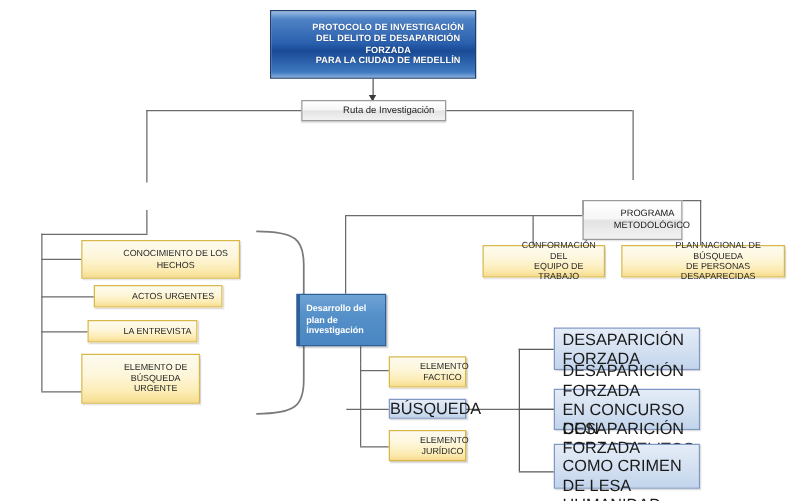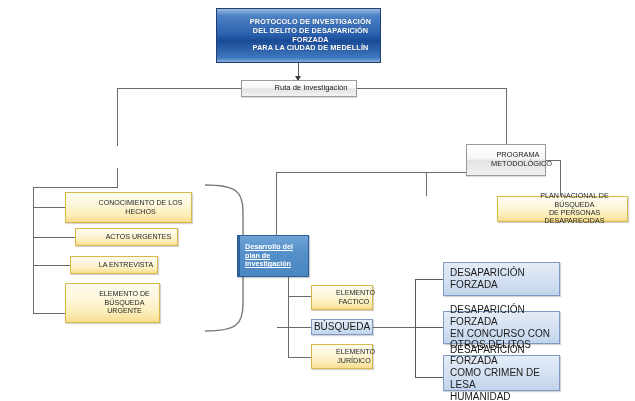--- a/index.html
+++ b/index.html
@@ -68,21 +68,21 @@
     color: #262626;
     font-size: 7.1px;
     box-shadow: 1px 1px 1px rgba(0,0,0,0.17);
   }
 
   
   .n-lightblue {
     background: linear-gradient(to bottom, #e4ecf7 0%, #d3e0f1 55%, #c2d5ec 100%);
     border: 1px solid #8099c4;
     color: #1a1a1a;
-    font-size: 10px;
+    font-size: 13px;
     box-shadow: 1px 1px 1px rgba(0,0,0,0.17);
     justify-content: flex-start;
     text-align: left;
     padding-left: 6px;
   }
   .n-lightblue.center {
     justify-content: center;
     text-align: center;
     padding-left: 0;
   }
@@ -184,21 +184,21 @@
 DEL DELITO DE DESAPARICIÓN
 FORZADA
 PARA LA CIUDAD DE MEDELLÍN</span>
   </div>
 
   <div class="node n-gray" style="left:241px; top:80px; width:116px; height:17px;">
     <span class="label">Ruta de Investigación</span>
   </div>
 
 
-  <div class="node n-gray plain" style="left:466px; top:144px; width:80px; height:32px;">
+  <div class="node n-gray plain" style="left:466px; top:160px; width:80px; height:32px;">
     <span class="label">PROGRAMA
 METODOLÓGICO</span>
   </div>
 
   <div class="node n-yellow" style="left:65px; top:192px; width:127px; height:31px;">
     <span class="label">CONOCIMIENTO DE LOS
 HECHOS</span>
   </div>
 
   <div class="node n-yellow" style="left:75px; top:228px; width:103px; height:18px;">
@@ -208,27 +208,31 @@
   <div class="node n-yellow" style="left:70px; top:256px; width:88px; height:18px;">
     <span class="label">LA ENTREVISTA</span>
   </div>
 
   <div class="node n-yellow" style="left:65px; top:283px; width:95px; height:40px;">
     <span class="label">ELEMENTO DE
 BÚSQUEDA
 URGENTE</span>
   </div>
 
+  <div class="node n-yellow" style="left:386px; top:196px; width:98px; height:26px;">
+    <span class="label">CONFORMACIÓN DEL
+EQUIPO DE TRABAJO</span>
+  </div>
 
   <div class="node n-yellow" style="left:497px; top:196px; width:131px; height:26px;">
     <span class="label">PLAN NACIONAL DE BÚSQUEDA
 DE PERSONAS DESAPARECIDAS</span>
   </div>
 
-  <div class="node n-midblue" style="left:237px; top:235px; width:72px; height:42px;text-decoration:underline;">
+  <div class="node n-midblue" style="left:237px; top:235px; width:72px; height:42px;">
     <span class="label">Desarrollo del
 plan de
 investigación</span>
   </div>
 
   <div class="node n-yellow" style="left:311px; top:285px; width:62px; height:25px;">
     <span class="label">ELEMENTO
 FACTICO</span>
   </div>
 

